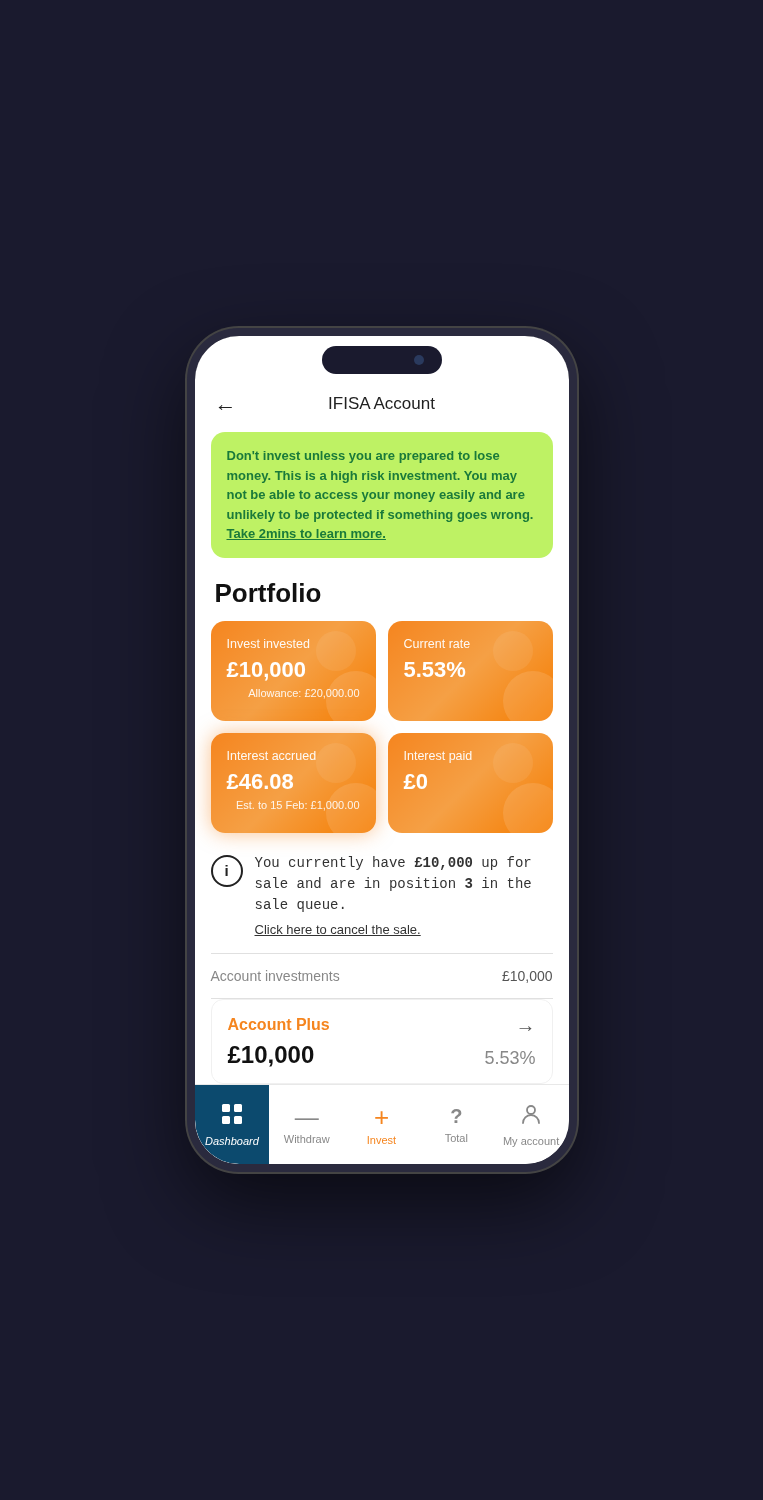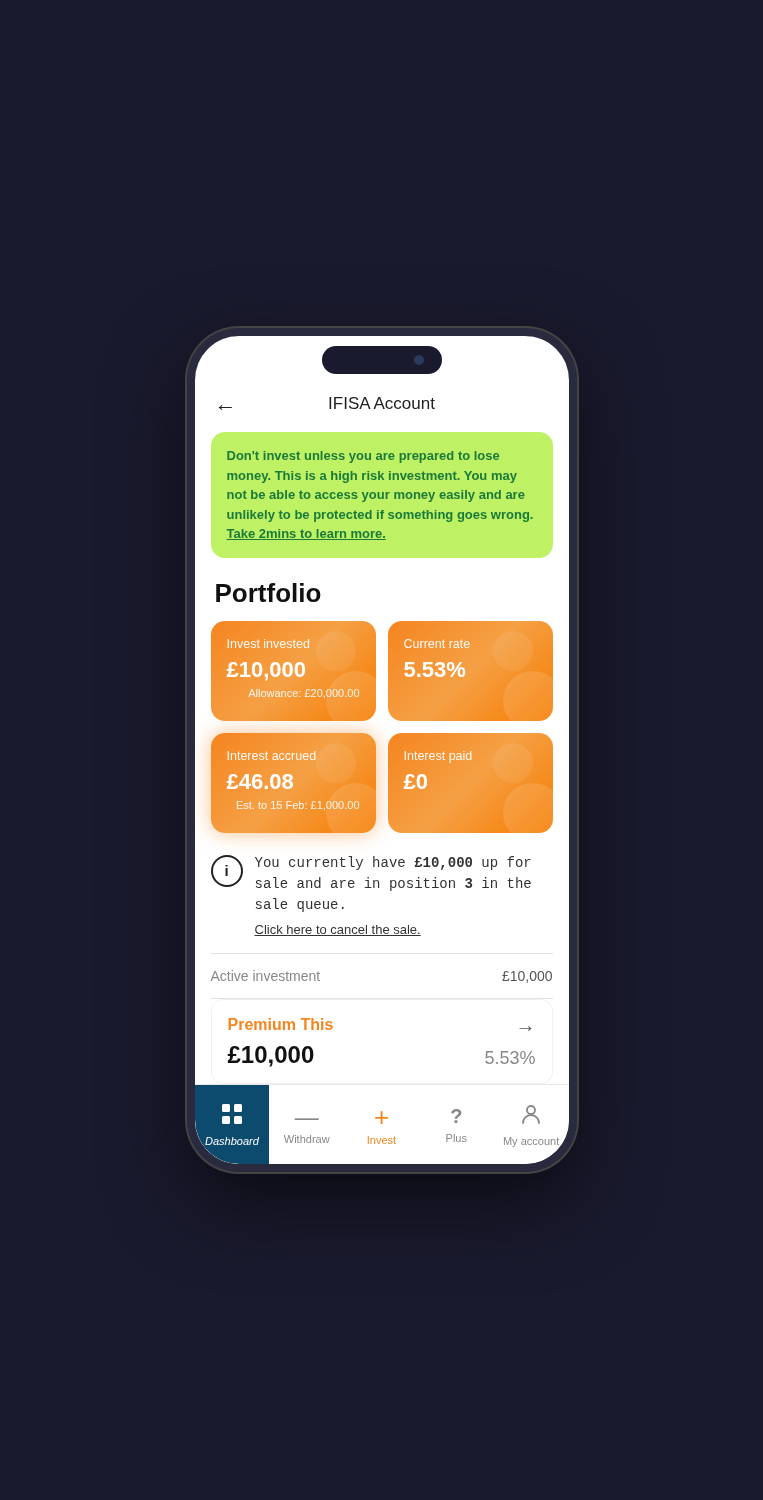--- a/index.html
+++ b/index.html
@@ -383,29 +383,29 @@
           <p class="info-text">
             <span>You currently have </span><strong>£10,000</strong><span> up for sale and are in position </span><strong>3</strong><span> in the sale queue.</span>
           </p>
           <span class="cancel-link">Click here to cancel the sale.</span>
         </div>
       </div>
 
       <div class="divider"></div>
 
       <div class="row-item">
-        <span class="row-label">Active investment</span>
+        <span class="row-label">Account investments</span>
         <span class="row-value">£10,000</span>
       </div>
 
       <div class="divider"></div>
 
       <div class="investment-card">
         <div class="investment-header">
-          <span class="investment-name">Premium This</span>
+          <span class="investment-name">Account Plus</span>
           <span class="arrow-icon">→</span>
         </div>
         <div class="investment-footer">
           <span class="investment-amount">£10,000</span>
           <span class="investment-rate">5.53%</span>
         </div>
       </div>
 
     </div>
 
@@ -428,21 +428,21 @@
         <span class="nav-label">Withdraw</span>
       </div>
 
       <div class="nav-item invest-active">
         <div class="nav-icon" style="color:#f5851f; font-size:26px; font-weight:300; line-height:1;">+</div>
         <span class="nav-label" style="color:#f5851f;">Invest</span>
       </div>
 
       <div class="nav-item">
         <div class="nav-icon" style="color:#888; font-size:20px; font-weight:700;">?</div>
-        <span class="nav-label">Plus</span>
+        <span class="nav-label">Total</span>
       </div>
 
       <div class="nav-item">
         <div class="nav-icon" style="color:#888;">
           <svg width="22" height="22" viewBox="0 0 22 22" fill="none" stroke="#888" stroke-width="1.8">
             <circle cx="11" cy="7" r="4"></circle>
             <path d="M3 20c0-4.4 3.6-8 8-8s8 3.6 8 8" stroke-linecap="round"></path>
           </svg>
         </div>
         <span class="nav-label">My account</span>

